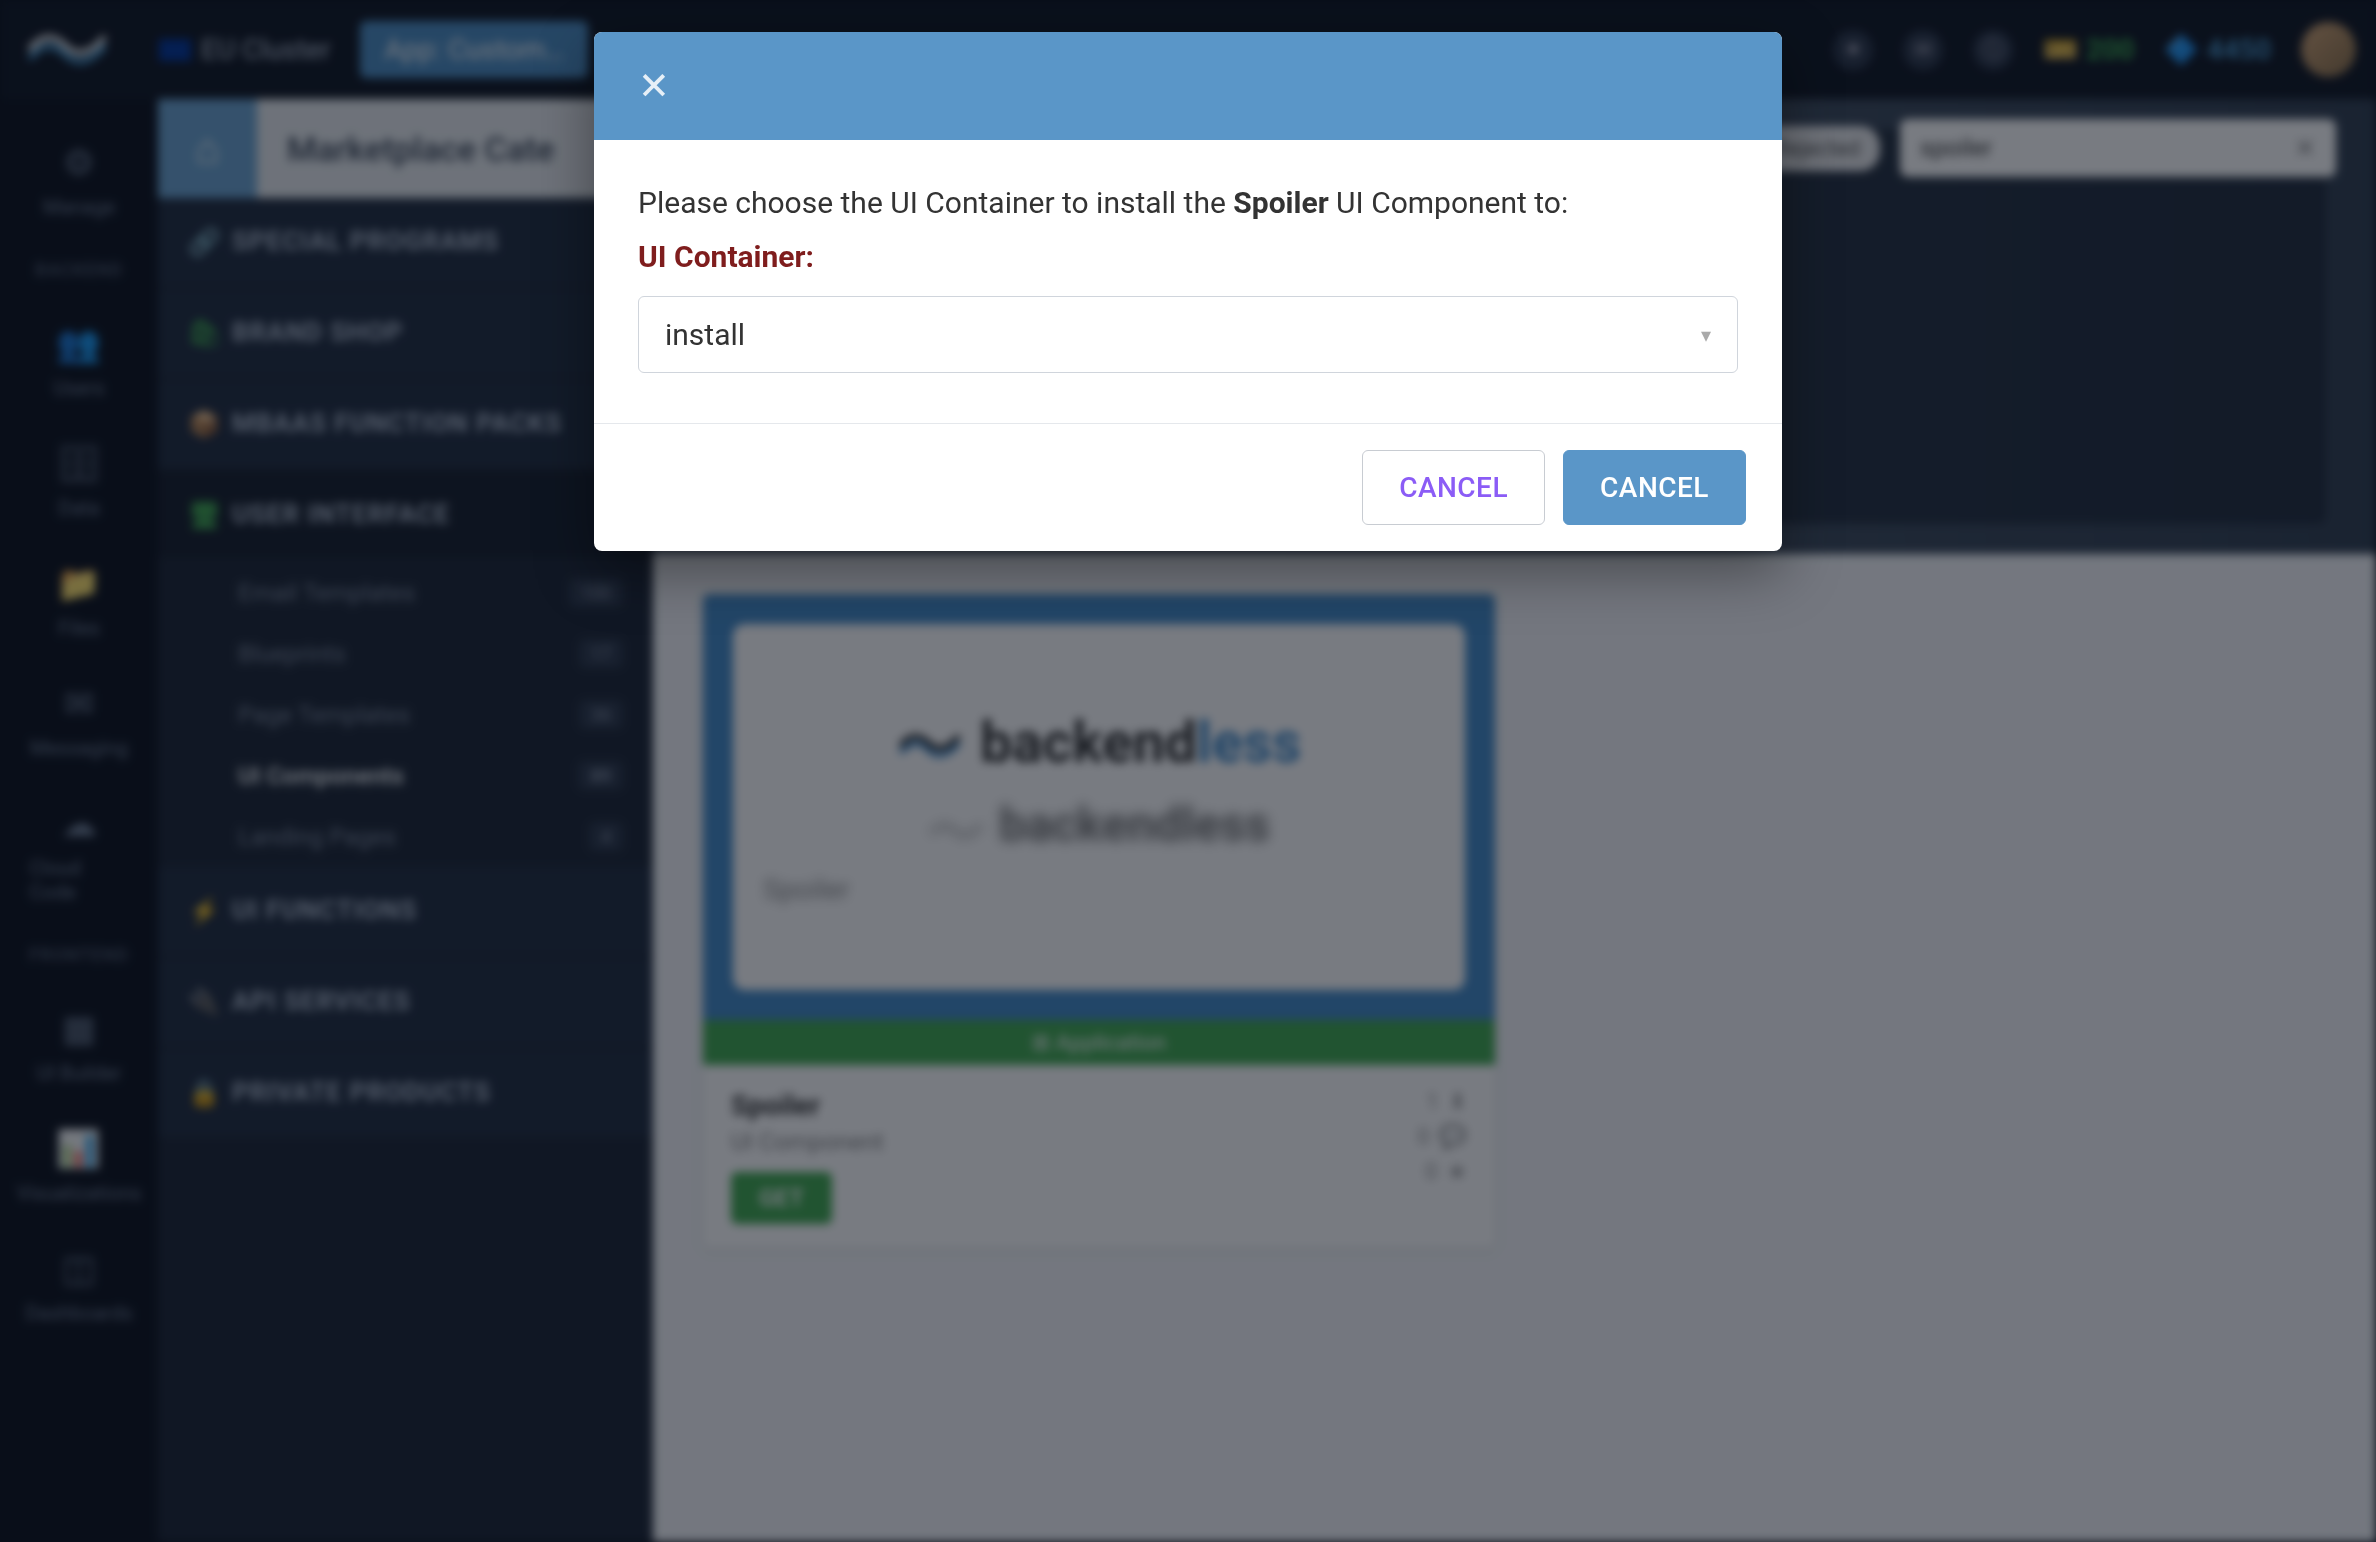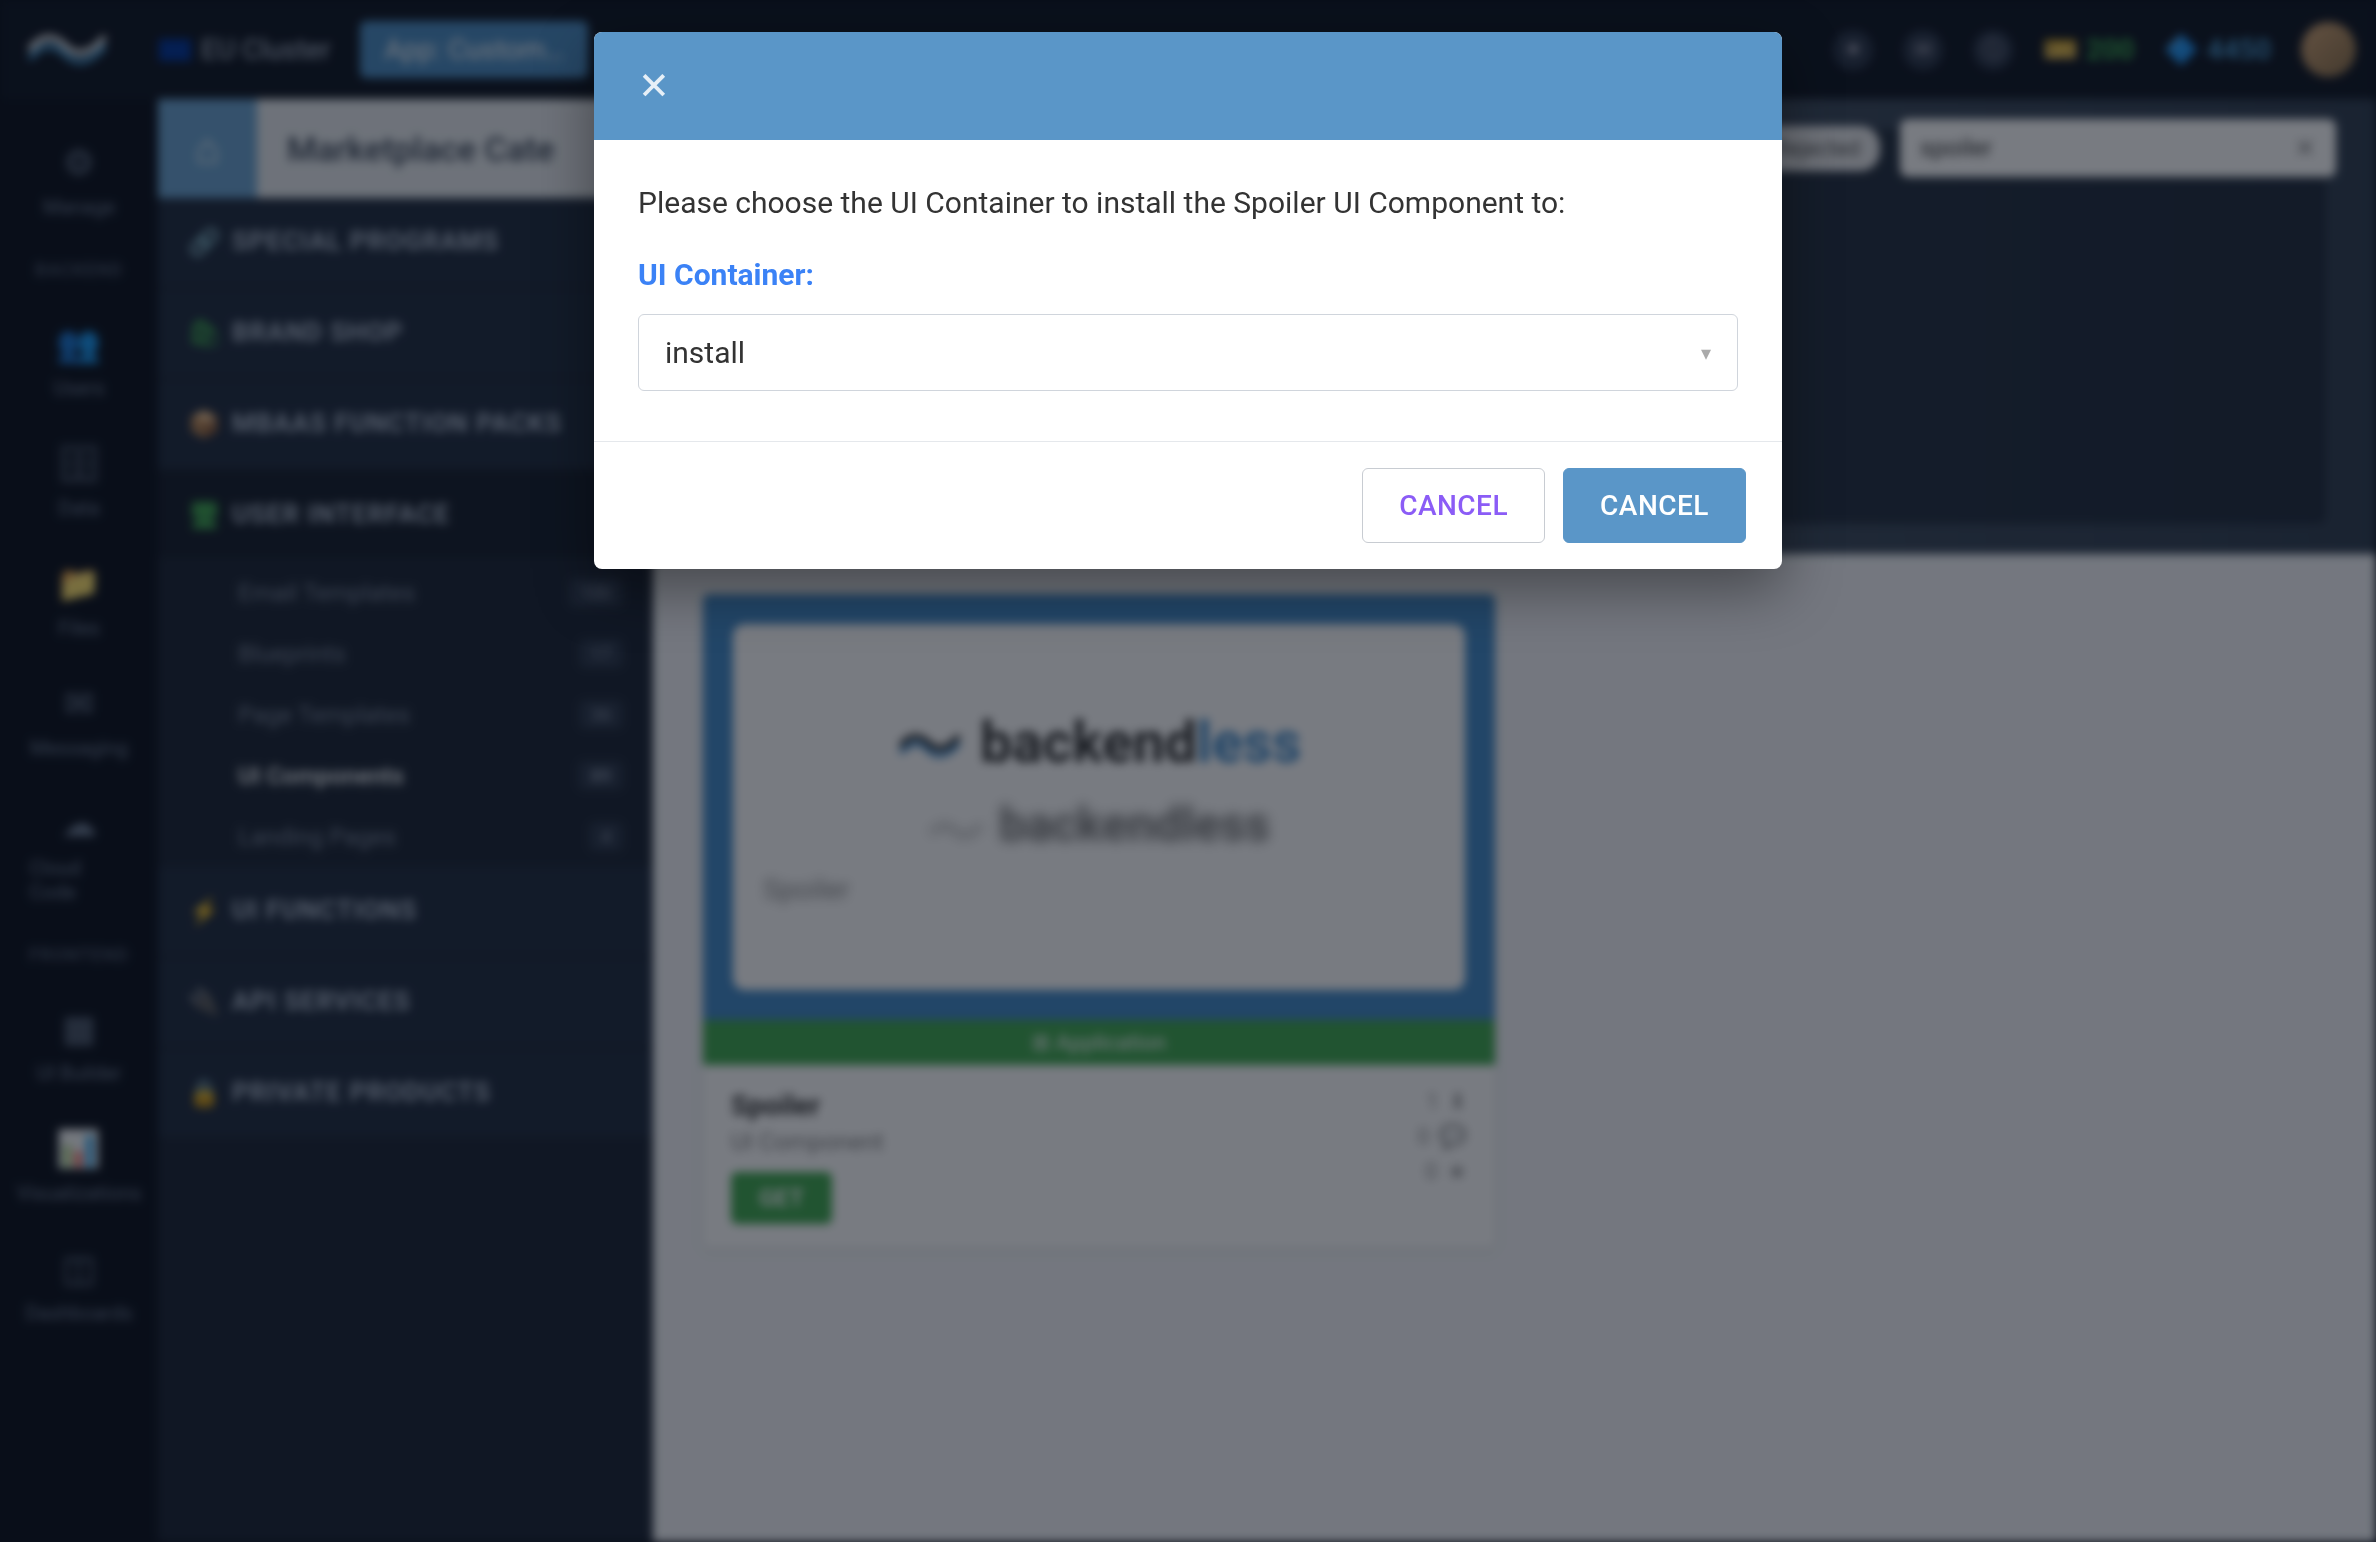--- a/index.html
+++ b/index.html
@@ -68,22 +68,22 @@
 
 .dark-overlay { position: absolute; inset: 0; background: rgba(10, 15, 25, 0.55); }
 
 
 .modal { position: absolute; top: 32px; left: 50%; transform: translateX(-50%); width: 1188px; background: #fff; border-radius: 8px; box-shadow: 0 20px 59px rgba(0,0,0,0.4); overflow:hidden; }
 .modal-header { background: #5a96c8; color: #fff; padding: 32px 44px; display:flex; justify-content:space-between; align-items:center; }
 .modal-title { font-size: 38px; font-weight: 500; }
 .modal-close { font-size: 38px; cursor:pointer; color: rgba(255,255,255,0.85); font-weight:300;}
 .modal-body { padding: 40px 44px 50px; }
 .modal-text { font-size: 30px; color: #333; line-height: 1.5; }
-.modal-text strong { font-weight: 400; }
-.modal-label { font-size: 30px; font-weight: 700; color: #3b82f6; margin-top: 32px; }
+.modal-text strong { font-weight: 700; }
+.modal-label { font-size: 30px; font-weight: 700; color: #7f1d1d; margin-top: 14px; }
 .modal-select { margin-top: 22px; border: 1px solid #d0d5dc; border-radius: 6px; padding: 20px 26px; font-size: 30px; color: #333; display:flex; justify-content:space-between; align-items:center; cursor:pointer; background:#fff;}
 .select-arrow { color:#aaa; font-size:20px;}
 .modal-footer { border-top: 1px solid #e5e8ec; padding: 26px 36px; display:flex; justify-content:flex-end; gap:18px; }
 .btn { padding: 20px 36px; border-radius: 6px; font-size: 28px; font-weight:500; cursor:pointer; letter-spacing:0.5px;}
 .btn-cancel { background:#fff; border:1px solid #c8ccd2; color:#8b5cf6; }
 .btn-install { background:#5a96c8; border:1px solid #5a96c8; color:#fff; }
 </style>
 </head>
 <body>
 

